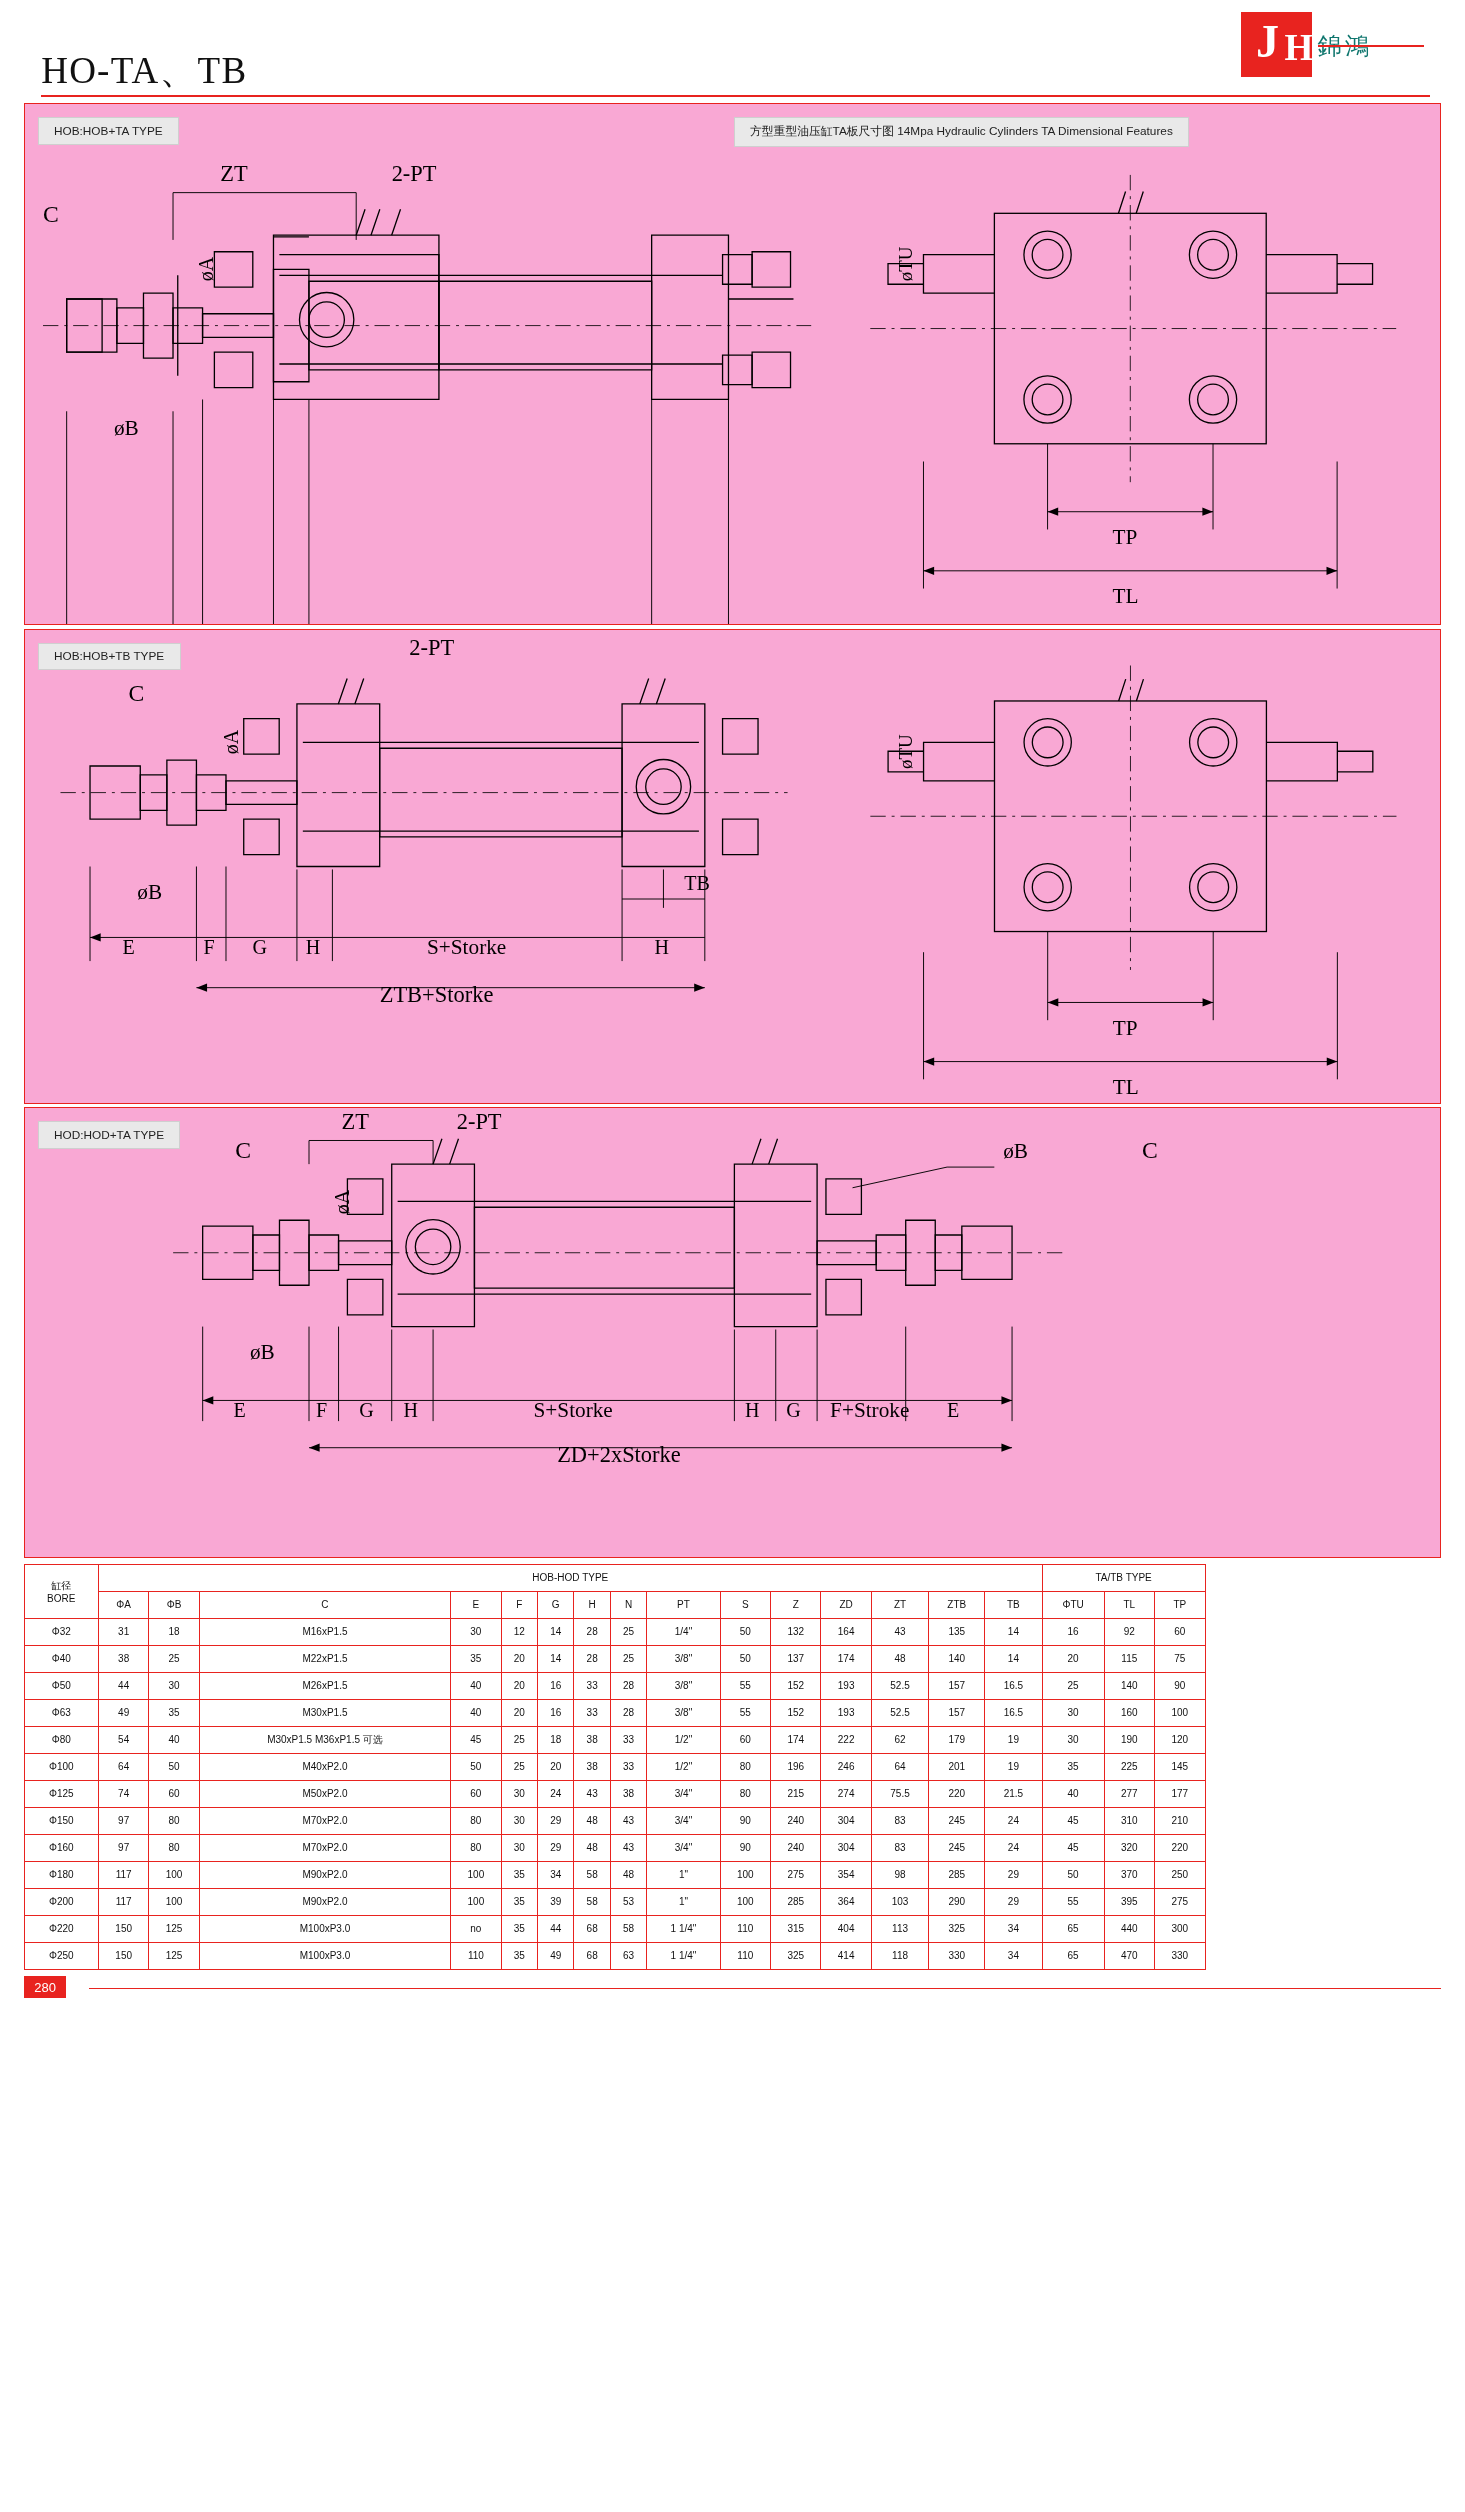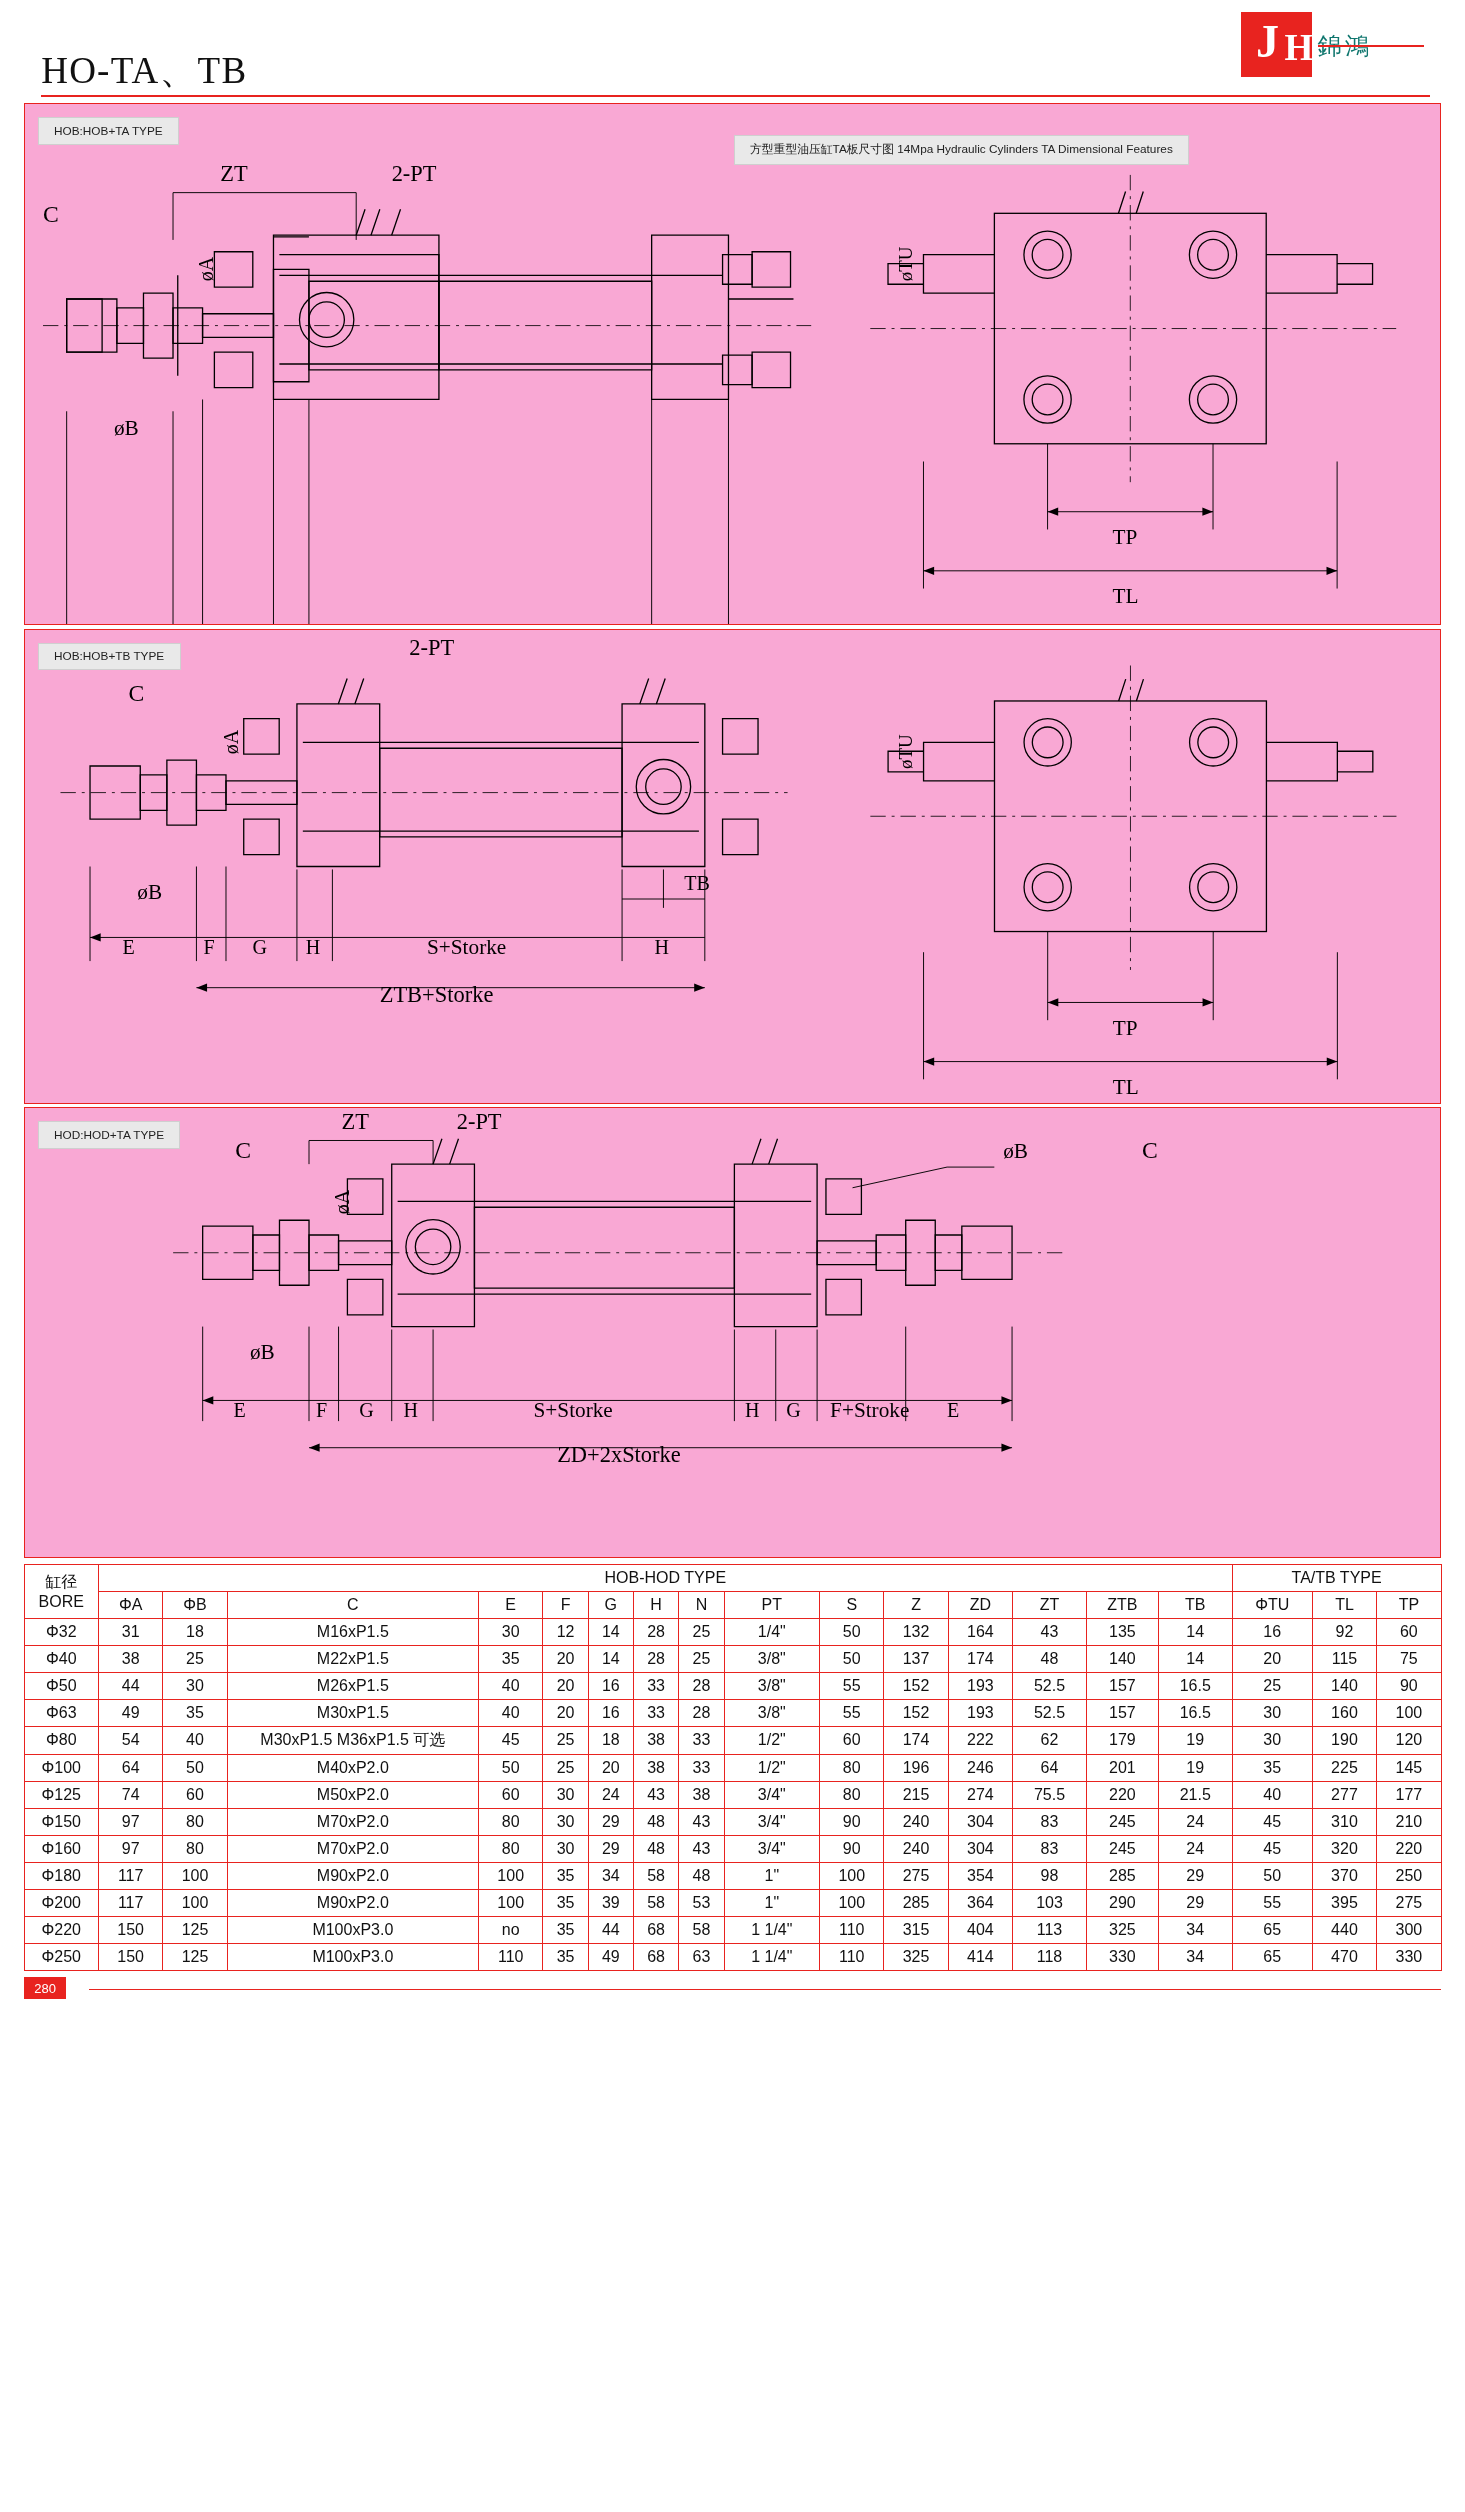--- a/index.html
+++ b/index.html
@@ -16,30 +16,30 @@
   .logo-cn{position:absolute;left:77px;top:18px;font-size:24px;color:#0f766e;letter-spacing:3.5px;font-family:"Liberation Serif",serif;}
   .logo-line{position:absolute;left:77px;top:33px;width:106px;height:2.4px;background:#e8231f;}
   .header-rule{position:absolute;left:17.7px;right:11.8px;top:95px;height:1.8px;background:#e8231f;}
 
   
   .section{position:relative;border:1.2px solid #e8231f;margin:0 0 3.5px 0;background:#f9a8d4;}
   .s1{height:520px;}
   .s2{height:473px;}
   .s3{height:449px;text-align:right;}
   .sect-tag{position:absolute;left:13px;top:13px;background:#e9e9e9;border:0.6px solid #cfcfcf;font-size:11.8px;padding:5.9px 15.4px;color:#222;}
-  .sect-tag2{position:absolute;left:709px;top:13px;background:#e9e9e9;border:0.6px solid #cfcfcf;font-size:11.8px;padding:5.9px 15.4px;color:#222;margin-top:18px;}
+  .sect-tag2{position:absolute;left:709px;top:13px;background:#e9e9e9;border:0.6px solid #cfcfcf;font-size:11.8px;padding:5.9px 15.4px;color:#222;}
 
   
   .dw{position:absolute;left:0;top:0;width:100%;height:100%;}
   svg{display:block;}
   text{font-family:"Liberation Serif",serif;}
 
   
   .tablewrap{position:relative;margin-top:5.9px;}
-  table{border-collapse:collapse;width:1418px;font-size:16px;font-family:"Liberation Sans",sans-serif;}
+  table{border-collapse:collapse;width:1182px;font-size:10px;font-family:"Liberation Sans",sans-serif;}
   table th,table td{border:0.6px solid #e8231f;text-align:center;padding:3px 1.2px;height:20px;color:#111;}
   table th{font-weight:normal;}
   .bore-col{width:71px;}
   .cc{width:248px;}
 
   
   .footer{position:relative;margin-top:3px;height:41px;}
   .pagenum{position:absolute;left:0;top:3.5px;background:#e8231f;color:#fff;font-size:13px;padding:3.5px 10.6px;}
   .footrule{position:absolute;left:65px;right:0;top:15.4px;height:1.2px;background:#e8231f;}
   .footinfo{position:absolute;left:0;right:0;top:27px;text-align:center;font-size:11.8px;color:#333;}

